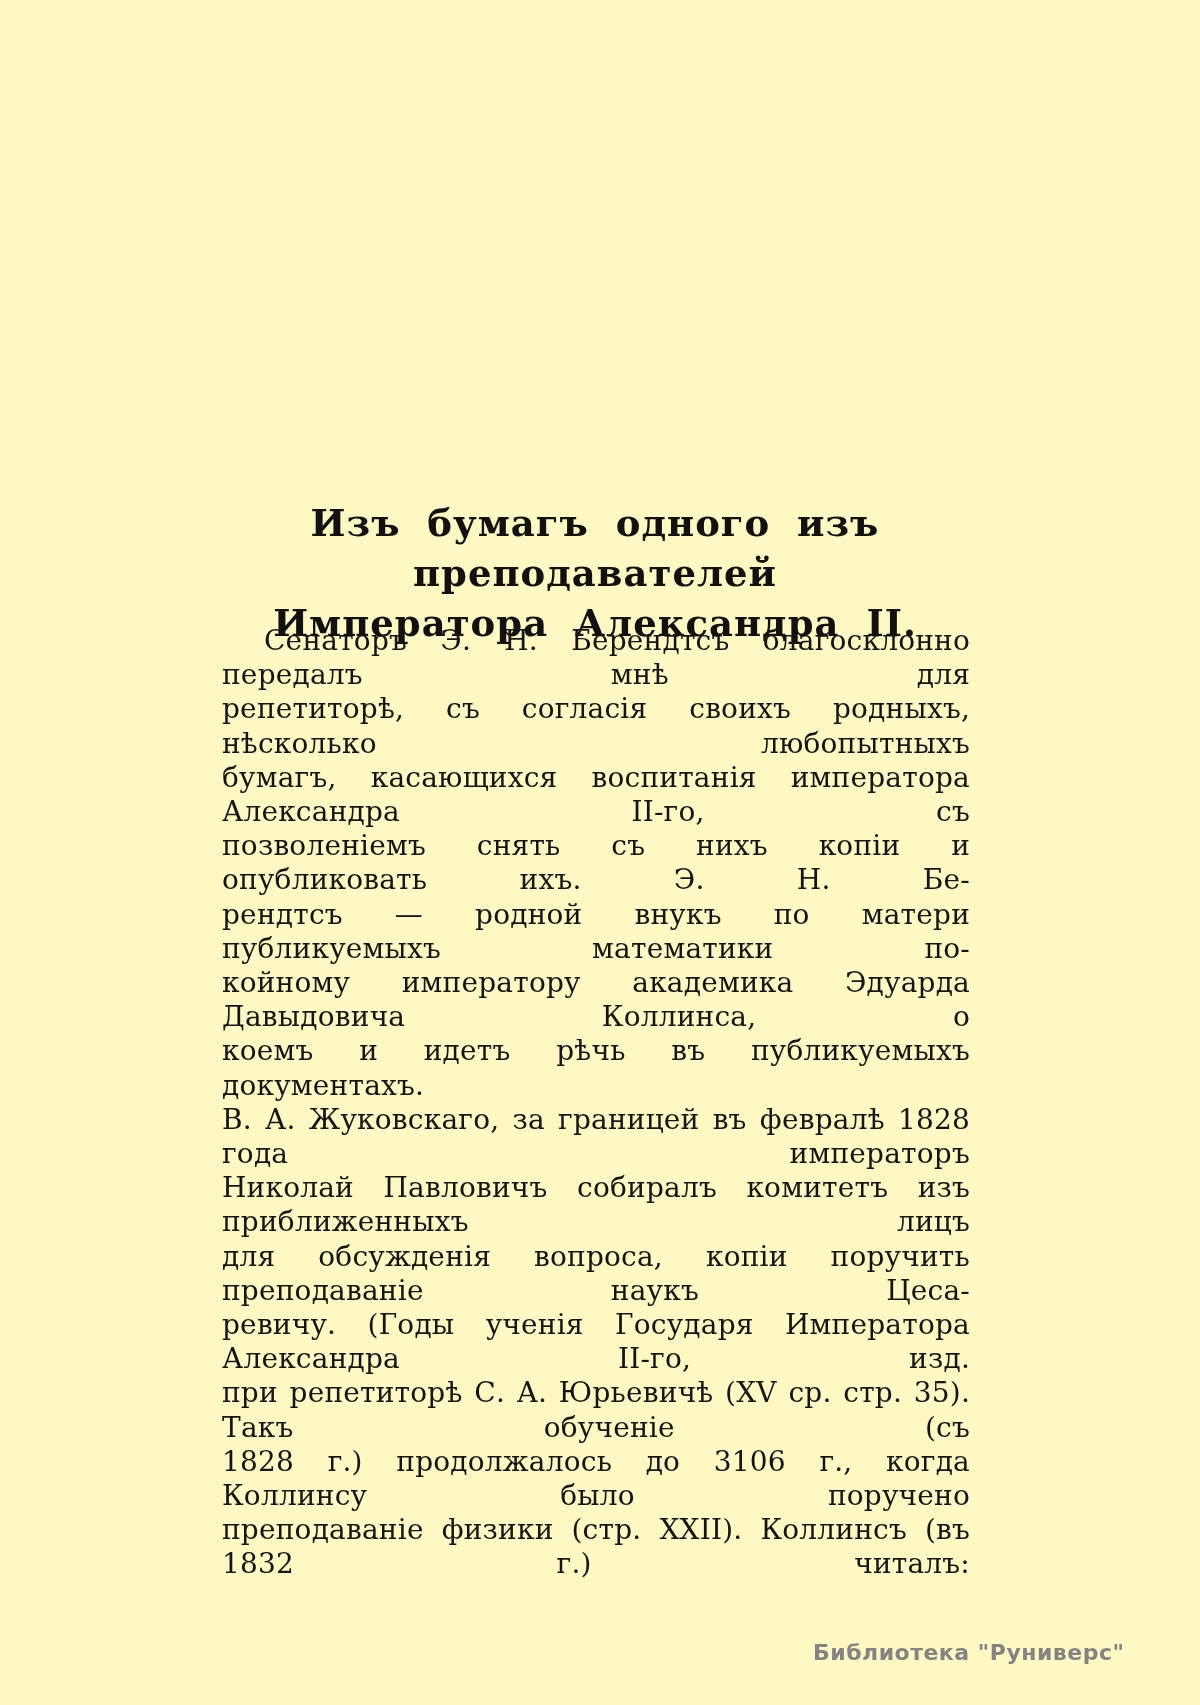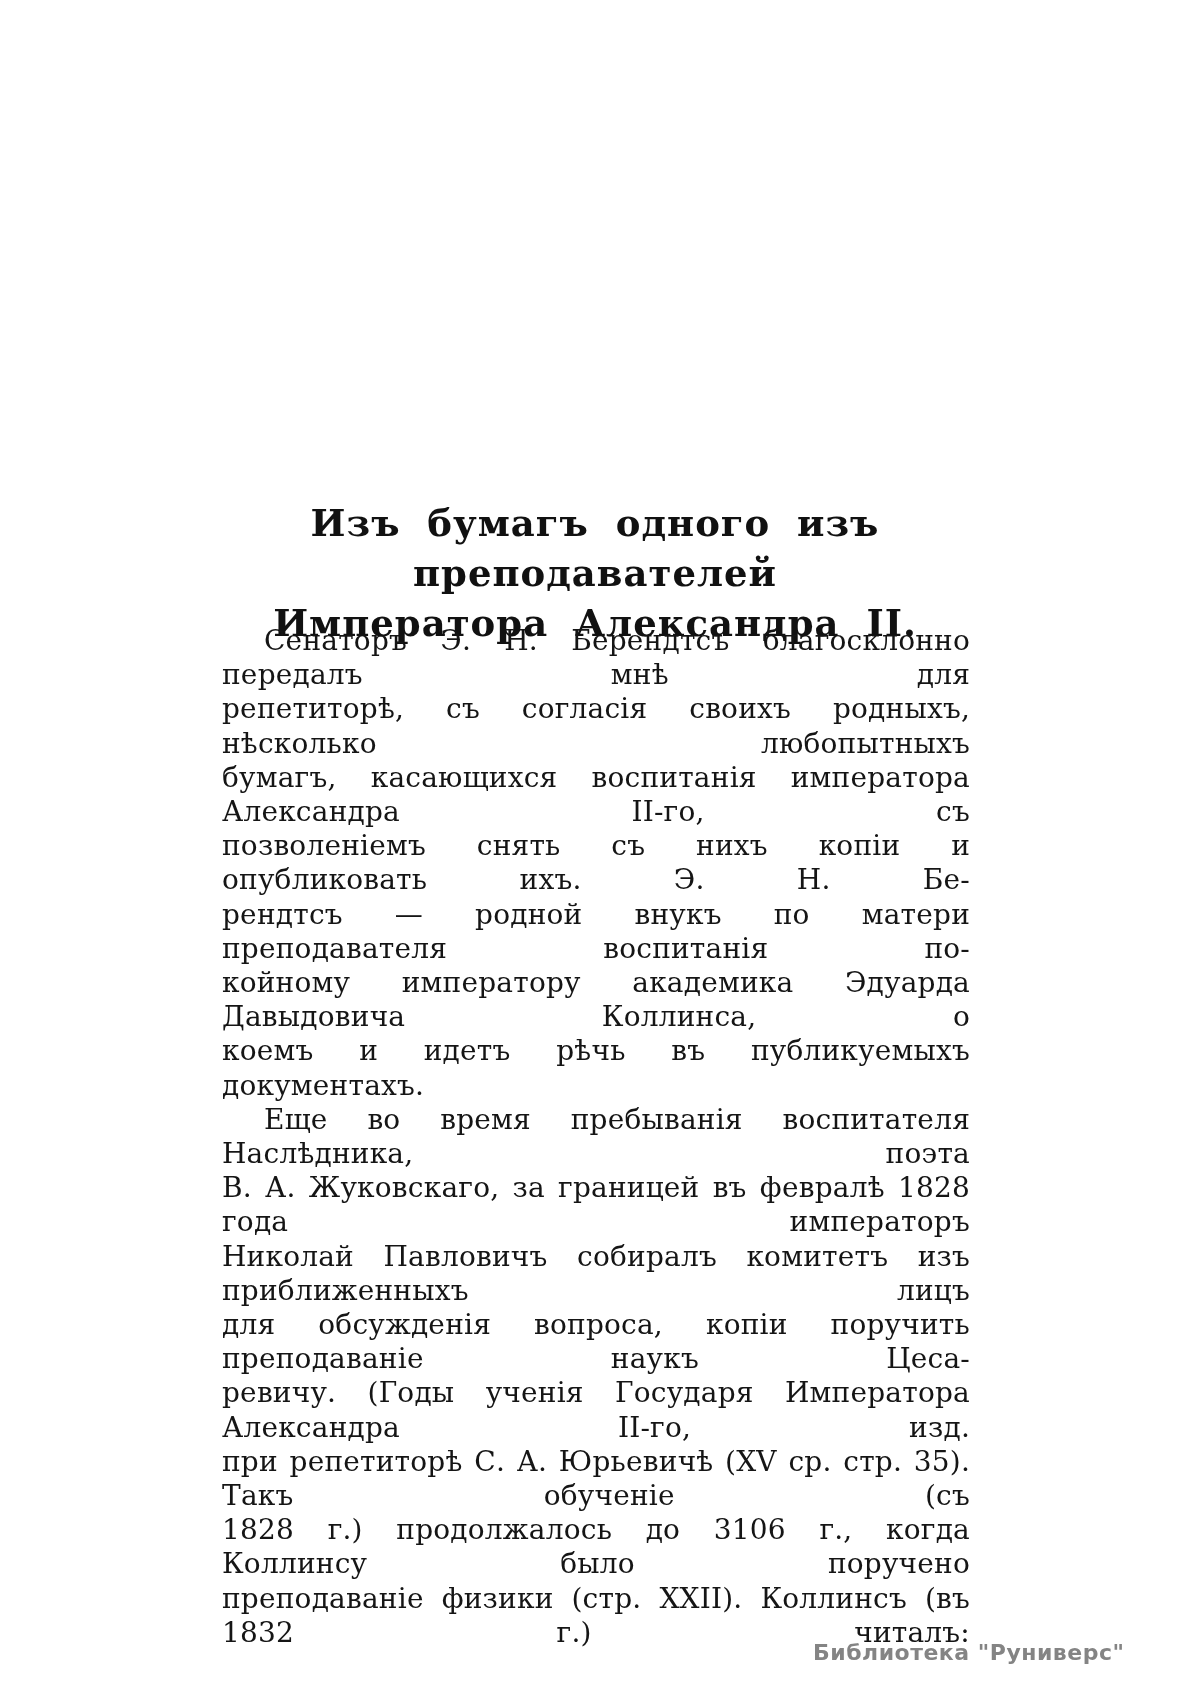--- a/index.html
+++ b/index.html
@@ -4,21 +4,21 @@
 <style>
   html, body {
     margin: 0;
     padding: 0;
     background: #e8e8e8;
   }
   .page {
     position: relative;
     width: 1200px;
     height: 1705px;
-    background: #ffffff;
+    background: #fef9c3;
     margin: 0 auto;
     overflow: hidden;
     font-family: "DejaVu Serif", "Liberation Serif", serif;
     color: #151515;
   }
   .heading {
     position: absolute;
     left: 210px;
     top: 498px;
     width: 770px;
@@ -74,26 +74,25 @@
     <div class="h-line">Изъ бумагъ одного изъ преподавателей</div>
     <div class="h-line">Императора Александра II.</div>
   </div>
 
   <div class="textblock" id="textblock">
       <div class="paragraph">
         <div class="line first">Сенаторъ Э. Н. Берендтсъ благосклонно передалъ мнѣ для</div>
         <div class="line">репетиторѣ, съ согласія своихъ родныхъ, нѣсколько любопытныхъ</div>
         <div class="line">бумагъ, касающихся воспитанія императора Александра II-го, съ</div>
         <div class="line">позволеніемъ снять съ нихъ копіи и опубликовать ихъ. Э. Н. Бе-</div>
-        <div class="line">рендтсъ — родной внукъ по матери преподавателя воспитанія по-</div>
+        <div class="line">рендтсъ — родной внукъ по матери публикуемыхъ математики по-</div>
         <div class="line">койному императору академика Эдуарда Давыдовича Коллинса, о</div>
         <div class="line last">коемъ и идетъ рѣчь въ публикуемыхъ документахъ.</div>
       </div>
       <div class="paragraph">
-        <div class="line first">Еще во время пребыванія воспитателя Наслѣдника, поэта</div>
         <div class="line">В. А. Жуковскаго, за границей въ февралѣ 1828 года императоръ</div>
         <div class="line">Николай Павловичъ собиралъ комитетъ изъ приближенныхъ лицъ</div>
         <div class="line">для обсужденія вопроса, копіи поручить преподаваніе наукъ Цеса-</div>
         <div class="line">ревичу. (Годы ученія Государя Императора Александра II-го, изд.</div>
         <div class="line">при репетиторѣ С. А. Юрьевичѣ (XV ср. стр. 35). Такъ обученіе (съ</div>
         <div class="line">1828 г.) продолжалось до 3106 г., когда Коллинсу было поручено</div>
         <div class="line">преподаваніе физики (стр. XXII). Коллинсъ (въ 1832 г.) читалъ:</div>
       </div>
     </div>
 

